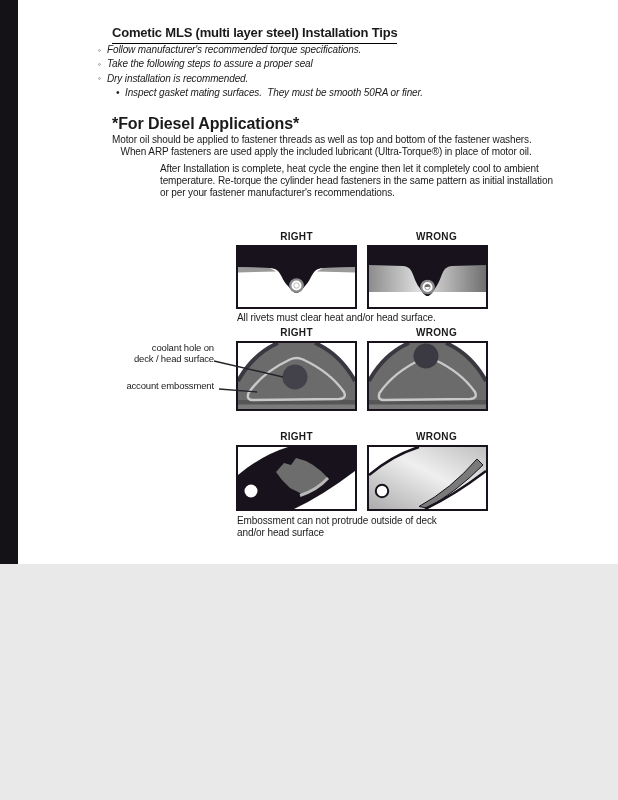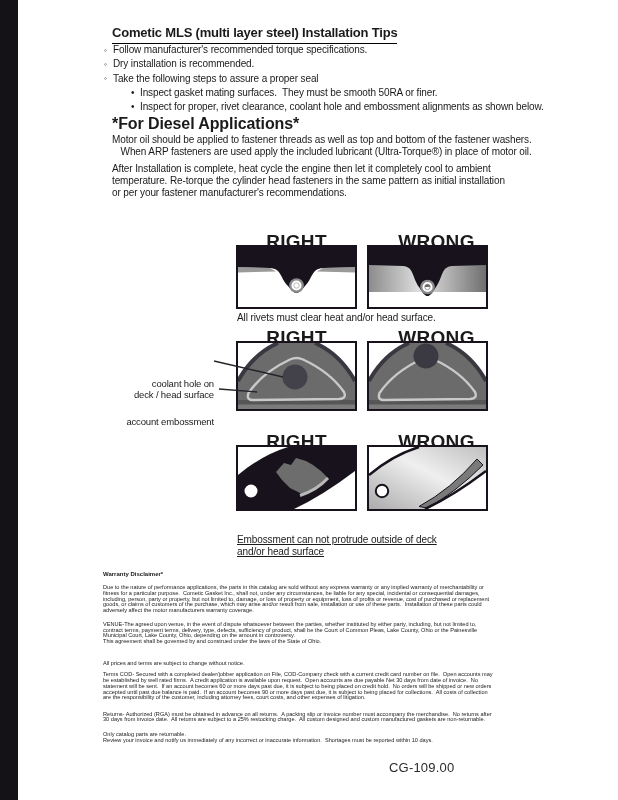--- a/index.html
+++ b/index.html
@@ -1,52 +1,52 @@
 <!DOCTYPE html>
 <html style="--page-bg: #ffffff; --ink: #1a1a1a; --edge: #151217; --diagram-black: #17121c; --diagram-gray: #6b6b6b;"><head>
 <meta charset="utf-8">
 <style>
   html,body{margin:0;padding:0;}
   body{width:618px;height:800px;background:#e9e9e9;font-family:"Liberation Sans",sans-serif;}
-  .page{position:relative;width:618px;height:800px;background:var(--page-bg,#fff);overflow:hidden;color:var(--ink,#1a1a1a);}
+  .page{position:relative;width:618px;height:564px;background:var(--page-bg,#fff);overflow:hidden;color:var(--ink,#1a1a1a);}
   .edge-strip{position:absolute;left:0;top:0;width:18px;height:800px;background:var(--edge,#151217);}
   .abs{position:absolute;}
 
   .title{left:112px;top:25px;font-size:13px;font-weight:bold;letter-spacing:-0.2px;
          border-bottom:1.6px solid #000;padding-bottom:2.5px;display:inline-block;margin:0;}
 
-  .tips{left:104px;top:43px;font-size:10px;line-height:13.8px;letter-spacing:-0.12px;}
+  .tips{left:98px;top:43px;font-size:10px;line-height:13.8px;letter-spacing:-0.12px;font-style:italic;}
   .tip-row{white-space:pre;}
   .tip-row .marker{display:inline-block;width:9px;font-size:8.5px;vertical-align:0.5px;}
-  .tip-row.sub{margin-left:27px;}
+  .tip-row.sub{margin-left:18px;}
   .tip-row.sub .marker{font-size:10px;vertical-align:0;}
 
   .diesel-heading{left:112px;top:115px;font-size:16px;font-weight:bold;letter-spacing:-0.1px;}
   .para{left:112px;font-size:10px;line-height:11.8px;letter-spacing:-0.12px;white-space:pre;}
   .para-oil{top:134px;text-align:right;}
-  .para-heat{top:163px;}
+  .para-heat{top:163px;margin-left:48px;}
   .para-note{top:203px;}
 
-  .dlabel{width:121px;text-align:center;font-size:19px;font-weight:bold;letter-spacing:0.3px;}
+  .dlabel{width:121px;text-align:center;font-size:10px;font-weight:bold;letter-spacing:0.3px;}
   .dl-1{top:231px;} .dl-2{top:327px;} .dl-3{top:431px;}
   .dl-l{left:236px;} .dl-r{left:376px;}
 
   .dbox{border:2px solid #17121c;background:#fff;overflow:hidden;}
   .dbox svg{display:block;}
   .db-1{top:245px;width:117px;height:60px;}
   .db-2{top:341px;width:117px;height:66px;}
   .db-3{top:445px;width:117px;height:62px;}
   .db-l{left:236px;} .db-r{left:367px;}
 
   .caption{font-size:10px;letter-spacing:-0.1px;line-height:12px;white-space:pre;}
   .cap-1{left:237px;top:312px;}
   .cap-2{left:238px;top:415px;}
-  .cap-3{left:237px;top:534px;text-decoration:underline;}
-
-  .anno{font-size:9.5px;line-height:10.6px;text-align:right;letter-spacing:-0.15px;white-space:pre;width:106px;margin-top:36px;}
+  .cap-3{left:237px;top:515px;}
+
+  .anno{font-size:9.5px;line-height:10.6px;text-align:right;letter-spacing:-0.15px;white-space:pre;width:106px;}
   .anno-coolant{left:108px;top:343px;}
   .anno-gasket{left:108px;top:381px;}
   .leader-svg{left:210px;top:355px;}
 
   .disclaimer{left:103px;top:571px;width:436px;}
   .disclaimer h3{margin:0;font-size:6px;letter-spacing:0;}
   .disclaimer p{margin:0;font-size:5.6px;line-height:5.78px;letter-spacing:0;white-space:pre;color:#222;}
   .dp1{margin-top:8px !important;}
   .dp2{margin-top:8px !important;}
   .dp3{margin-top:16px !important;}
@@ -59,24 +59,23 @@
 </head>
 <body>
 
 <div class="page">
   <div class="edge-strip"></div>
 
   <h1 class="abs title">Cometic MLS (multi layer steel) Installation Tips</h1>
 
   <div class="abs tips">
     <div class="tip-row"><span class="marker">◦</span><span>Follow manufacturer's recommended torque specifications.</span></div>
+    <div class="tip-row"><span class="marker">◦</span><span>Take the following steps to assure a proper seal</span></div>
     <div class="tip-row"><span class="marker">◦</span><span>Dry installation is recommended.</span></div>
-    <div class="tip-row"><span class="marker">◦</span><span>Take the following steps to assure a proper seal</span></div>
     <div class="tip-row sub"><span class="marker">•</span><span>Inspect gasket mating surfaces.  They must be smooth 50RA or finer.</span></div>
-    <div class="tip-row sub"><span class="marker">•</span><span>Inspect for proper, rivet clearance, coolant hole and embossment alignments as shown below.</span></div>
   </div>
 
   <div class="abs diesel-heading">*For Diesel Applications*</div>
   <div class="abs para para-oil">Motor oil should be applied to fastener threads as well as top and bottom of the fastener washers.
 When ARP fasteners are used apply the included lubricant (Ultra-Torque®) in place of motor oil.</div>
   <div class="abs para para-heat">After Installation is complete, heat cycle the engine then let it completely cool to ambient
 temperature. Re-torque the cylinder head fasteners in the same pattern as initial installation
 or per your fastener manufacturer's recommendations.</div>
 
   <div class="abs dlabel dl-1 dl-l">RIGHT</div>

